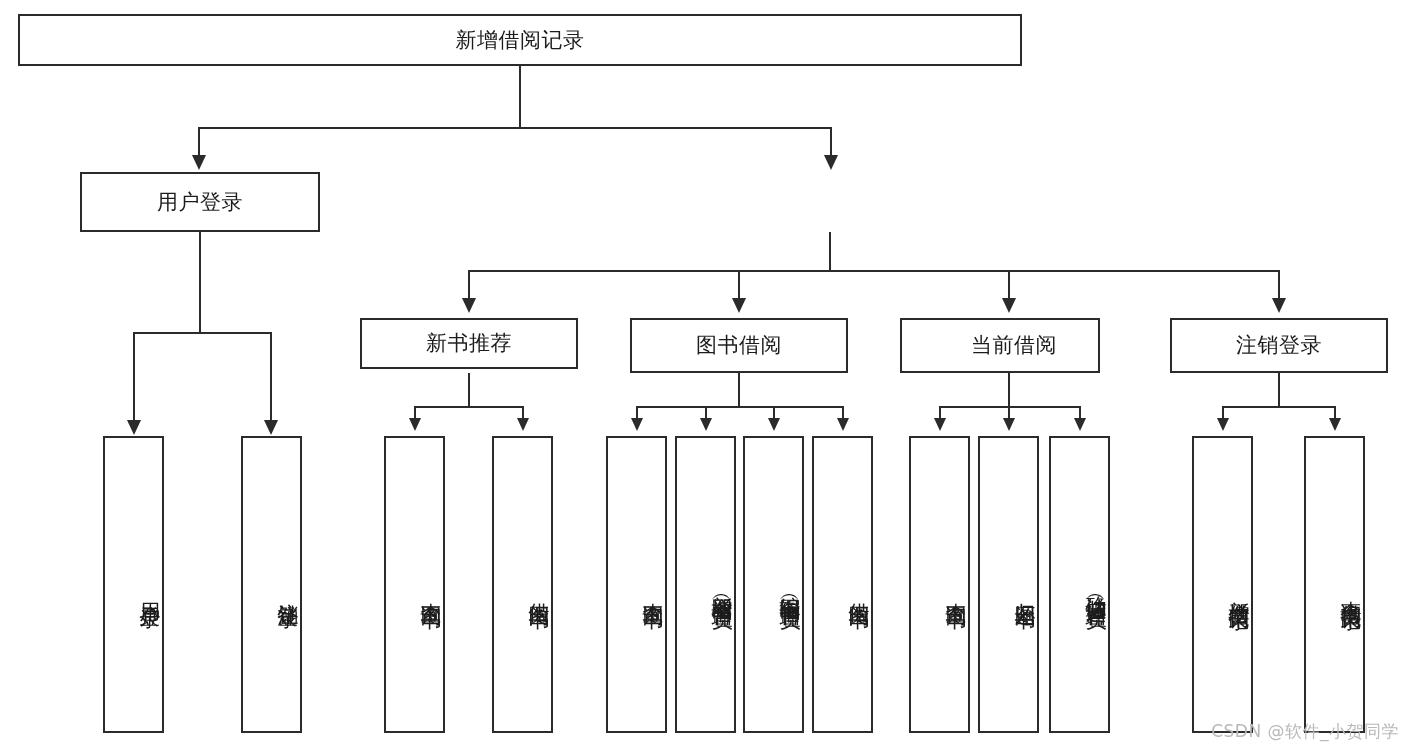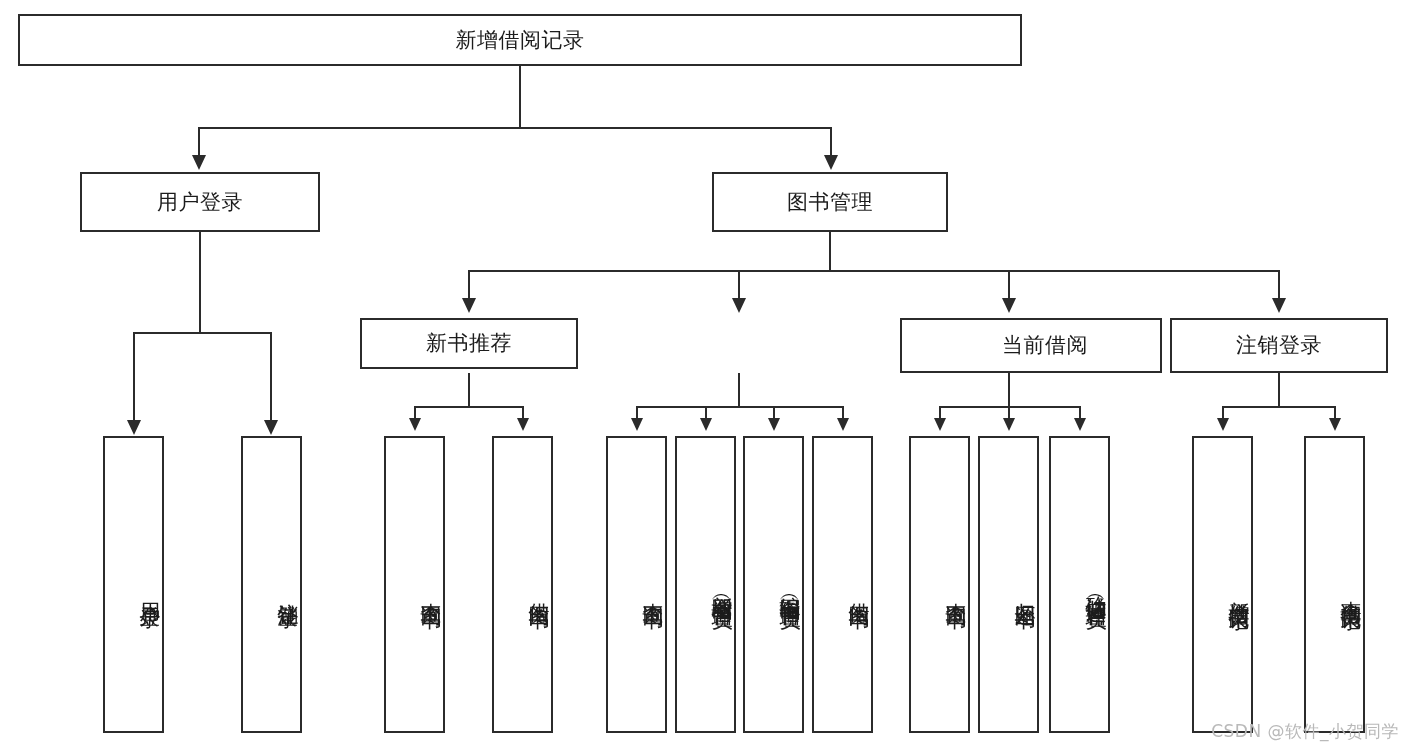--- a/index.html
+++ b/index.html
@@ -97,21 +97,20 @@
   <div class="hline" style="left:198px;top:127px;width:634px;"></div>
 
   <div class="vline" style="left:198px;top:127px;height:28px;"></div>
   <div class="arrow" style="left:192px;top:155px;"></div>
 
   <div class="vline" style="left:830px;top:127px;height:28px;"></div>
   <div class="arrow" style="left:824px;top:155px;"></div>
 
   <div class="node horiz" style="left:80px;top:172px;width:240px;height:60px;">用户登录</div>
 
-  <div class="node horiz" style="left:712px;top:172px;width:236px;height:60px;">图书管理</div>
 
   <div class="vline" style="left:199px;top:232px;height:101px;"></div>
   <div class="hline" style="left:133px;top:332px;width:138px;"></div>
   <div class="vline" style="left:133px;top:332px;height:88px;"></div>
   <div class="arrow" style="left:127px;top:420px;"></div>
   <div class="vline" style="left:270px;top:332px;height:88px;"></div>
   <div class="arrow" style="left:264px;top:420px;"></div>
 
   <div class="vline" style="left:829px;top:232px;height:39px;"></div>
   <div class="hline" style="left:468px;top:270px;width:810px;"></div>
@@ -123,22 +122,23 @@
   <div class="arrow" style="left:732px;top:298px;"></div>
 
   <div class="vline" style="left:1008px;top:270px;height:28px;"></div>
   <div class="arrow" style="left:1002px;top:298px;"></div>
 
   <div class="vline" style="left:1278px;top:270px;height:28px;"></div>
   <div class="arrow" style="left:1272px;top:298px;"></div>
 
   <div class="node horiz" style="left:360px;top:318px;width:218px;height:51px;">新书推荐</div>
 
+  <div class="node horiz" style="left:630px;top:318px;width:218px;height:55px;">图书借阅</div>
 
-  <div class="node horiz" style="left:900px;top:318px;width:262px;height:55px;padding-left:28px;">当前借阅</div>
+  <div class="node horiz" style="left:900px;top:318px;width:200px;height:55px;padding-left:28px;">当前借阅</div>
 
   <div class="node horiz" style="left:1170px;top:318px;width:218px;height:55px;">注销登录</div>
 
   <div class="vline" style="left:468px;top:373px;height:34px;"></div>
   <div class="hline" style="left:414px;top:406px;width:110px;"></div>
   <div class="vline" style="left:414px;top:406px;height:12px;"></div>
   <div class="arrow small" style="left:409px;top:418px;"></div>
   <div class="vline" style="left:522px;top:406px;height:12px;"></div>
   <div class="arrow small" style="left:517px;top:418px;"></div>
 

